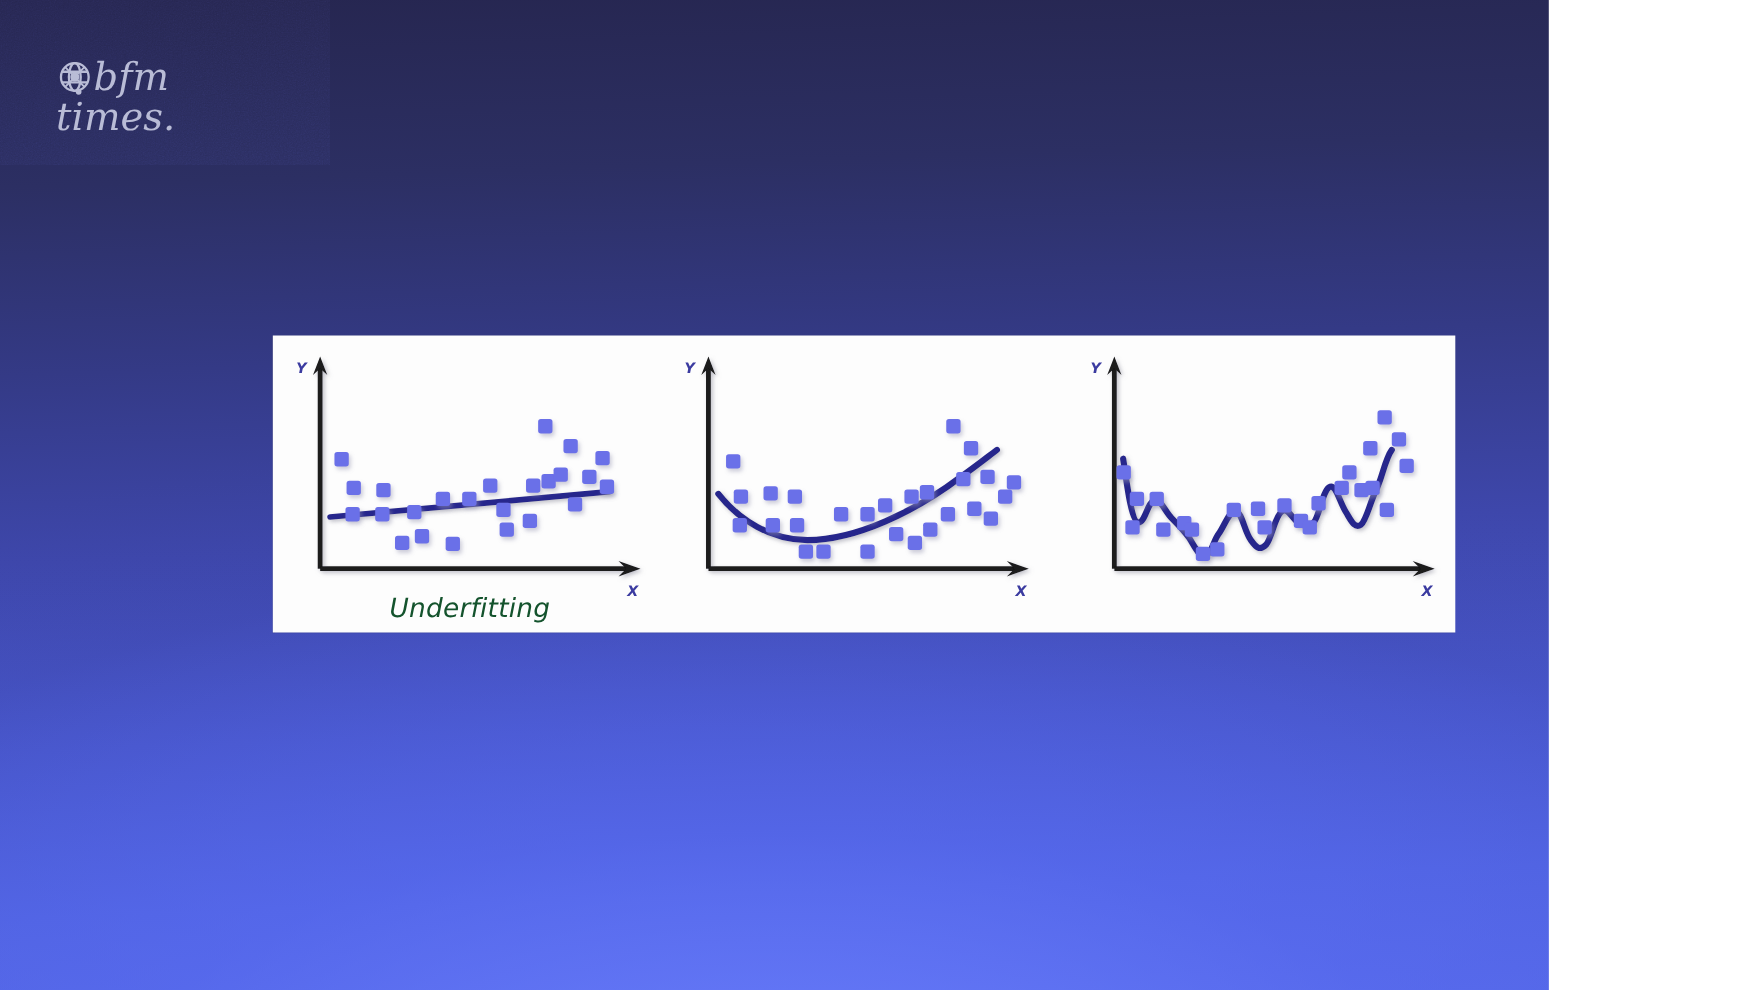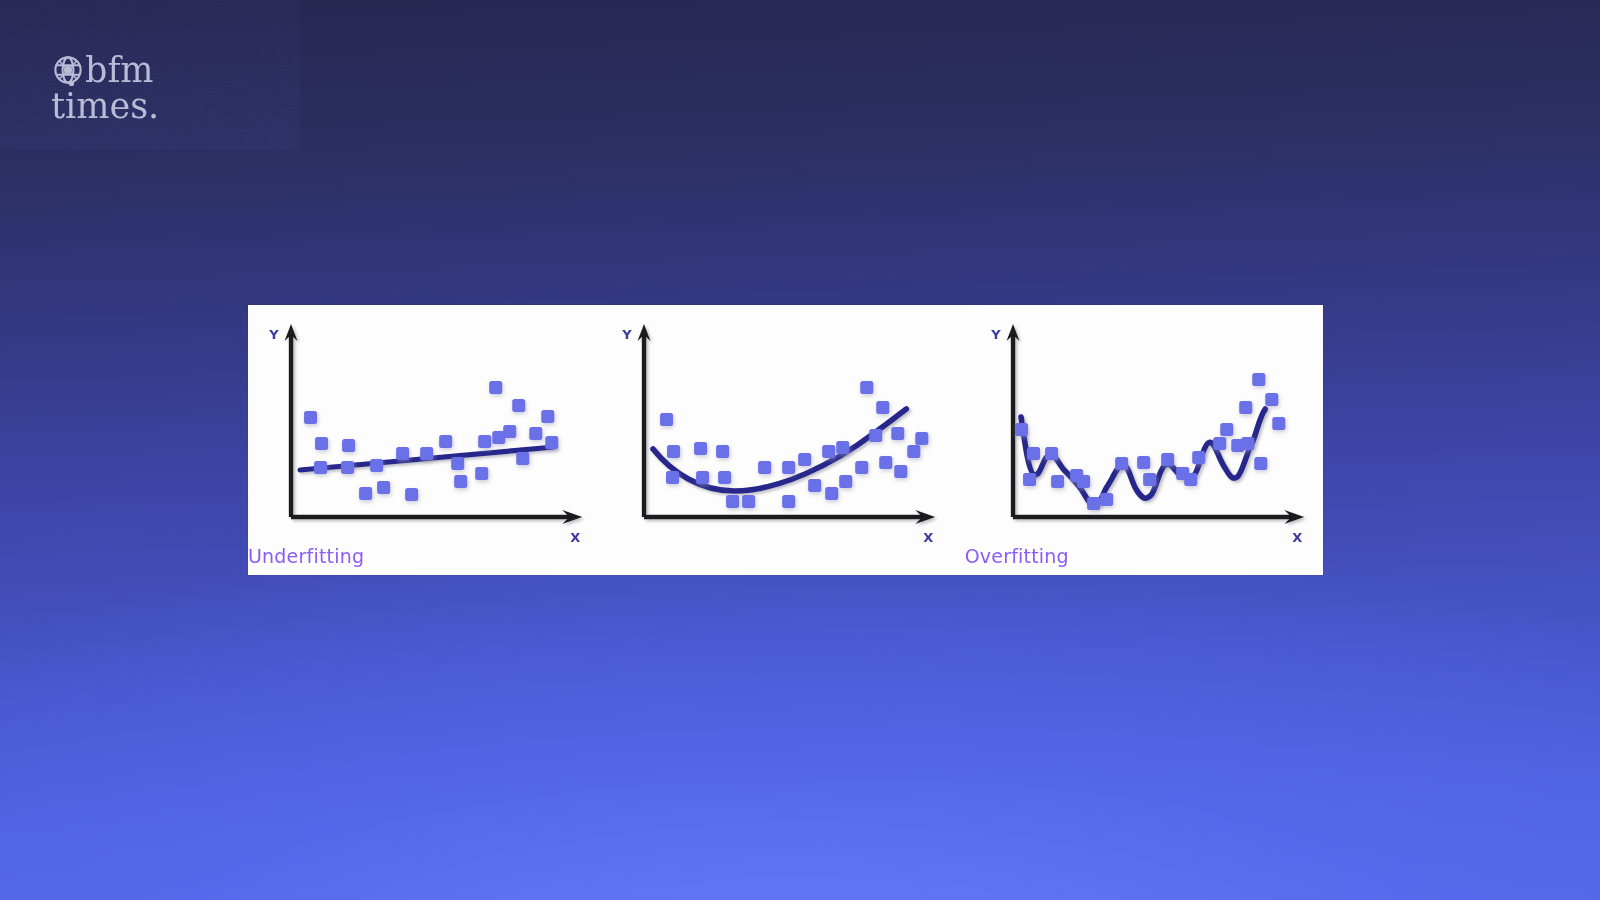--- a/index.html
+++ b/index.html
@@ -5,25 +5,26 @@
 <style>
   * { box-sizing: border-box; }
   html, body {
     margin: 0; padding: 0;
     width: 1600px; height: 900px;
     overflow: hidden;
     font-family: "Liberation Sans", sans-serif;
   }
   #slide {
     position: relative;
-    width: 1600px; height: 900px;
+    width: 1408px; height: 900px;
     background:
       radial-gradient(ellipse 120% 90% at 50% 118%, rgba(110,130,255,0.95) 0%, rgba(88,106,240,0.55) 38%, rgba(60,68,170,0.10) 68%, rgba(0,0,0,0) 85%),
       linear-gradient(178deg, #262650 0%, #2c2f63 18%, #343a86 36%, #3e47ab 54%, #4857cc 72%, #5064e2 88%, #5569e8 100%);
     overflow: hidden;
+    font-style: italic;
   }
   
   #noise {
     position: absolute; inset: 0;
     pointer-events: none;
     opacity: 0.30;
     mix-blend-mode: overlay;
   }
 
   
@@ -48,24 +49,25 @@
   .panel {
     position: relative;
     flex: 1 1 0;
     height: 100%;
   }
   .panel svg { display: block; width: 100%; height: 100%; }
   .panel-label {
     position: absolute;
     left: 0; right: 0;
     bottom: 8px;
+    text-align: center;
     font-family: "DejaVu Sans", sans-serif;
-    font-size: 19px;
+    font-size: 24px;
     font-weight: 400;
-    color: #8b5cf6;
+    color: #14532d;
     letter-spacing: 0.2px;
     white-space: nowrap;
   }
   .panel.p2 .panel-label { padding-right: 6px; }
   .panel.p3 .panel-label { padding-right: 4px; }
 </style>
 </head>
 <body>
 
 <div id="slide">
@@ -309,17 +311,16 @@
           <rect x="255" y="118" width="13" height="13" rx="2.5"></rect>
           <rect x="266" y="134" width="13" height="13" rx="2.5"></rect>
           <rect x="274" y="96" width="13" height="13" rx="2.5"></rect>
           <rect x="276" y="132" width="13" height="13" rx="2.5"></rect>
           <rect x="289" y="152" width="13" height="13" rx="2.5"></rect>
           <rect x="287" y="68" width="13" height="13" rx="2.5"></rect>
           <rect x="300" y="88" width="13" height="13" rx="2.5"></rect>
           <rect x="307" y="112" width="13" height="13" rx="2.5"></rect>
         </g>
       </svg>
-      <div class="panel-label">Overfitting</div>
     </div>
 
   </div>
 </div>
 
 </body></html>

